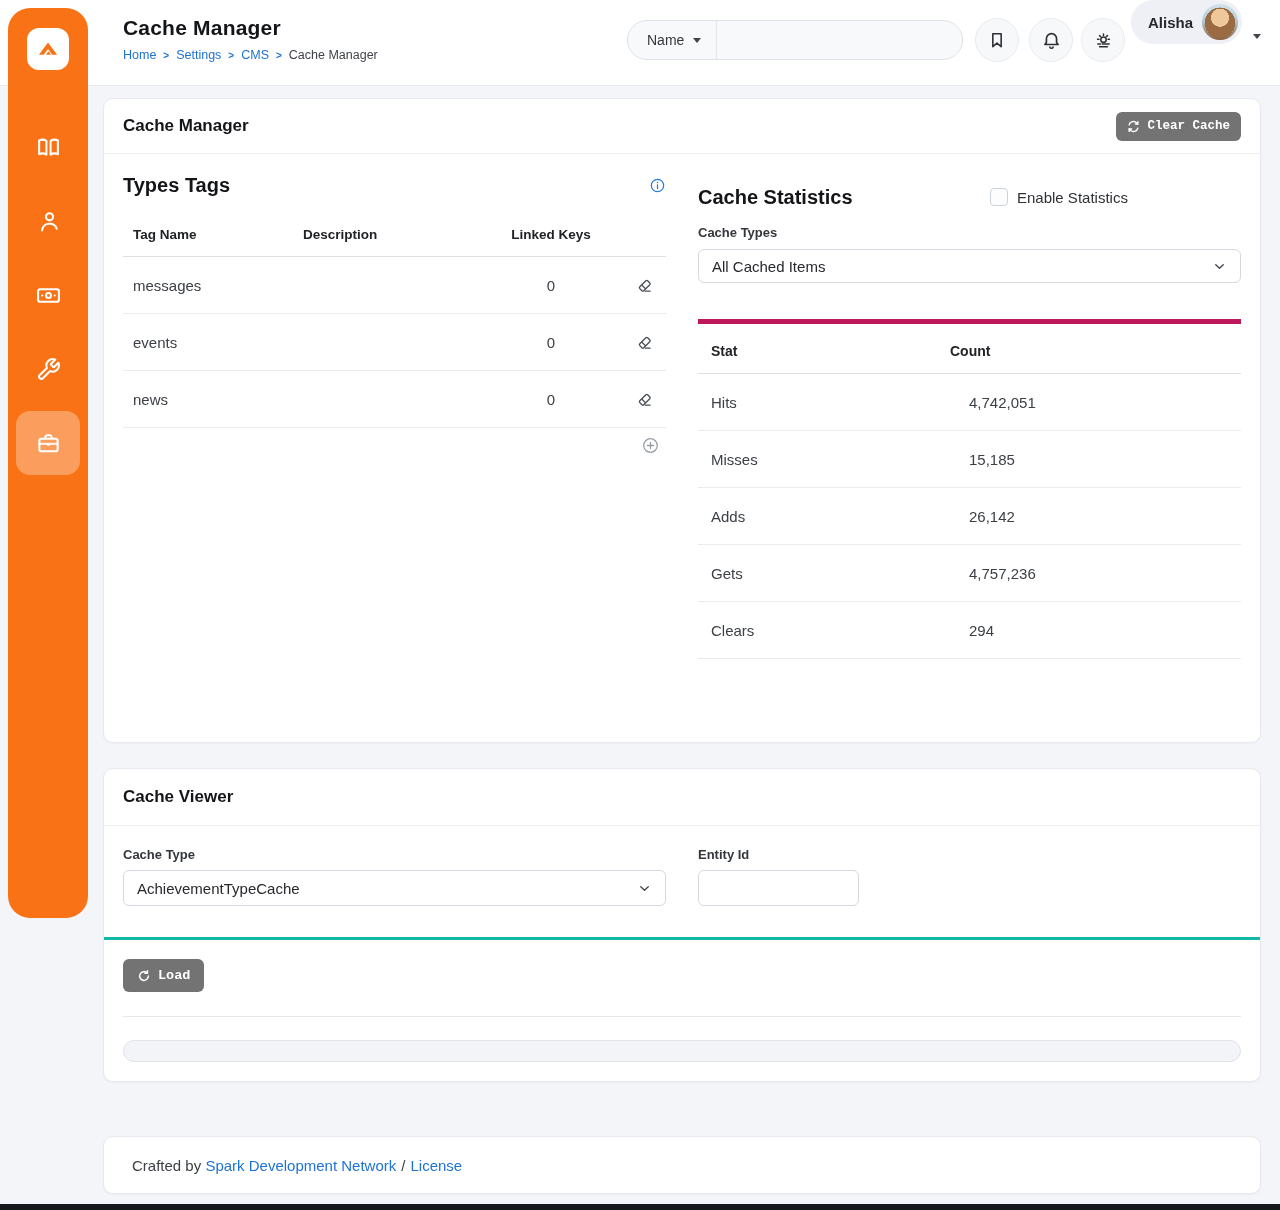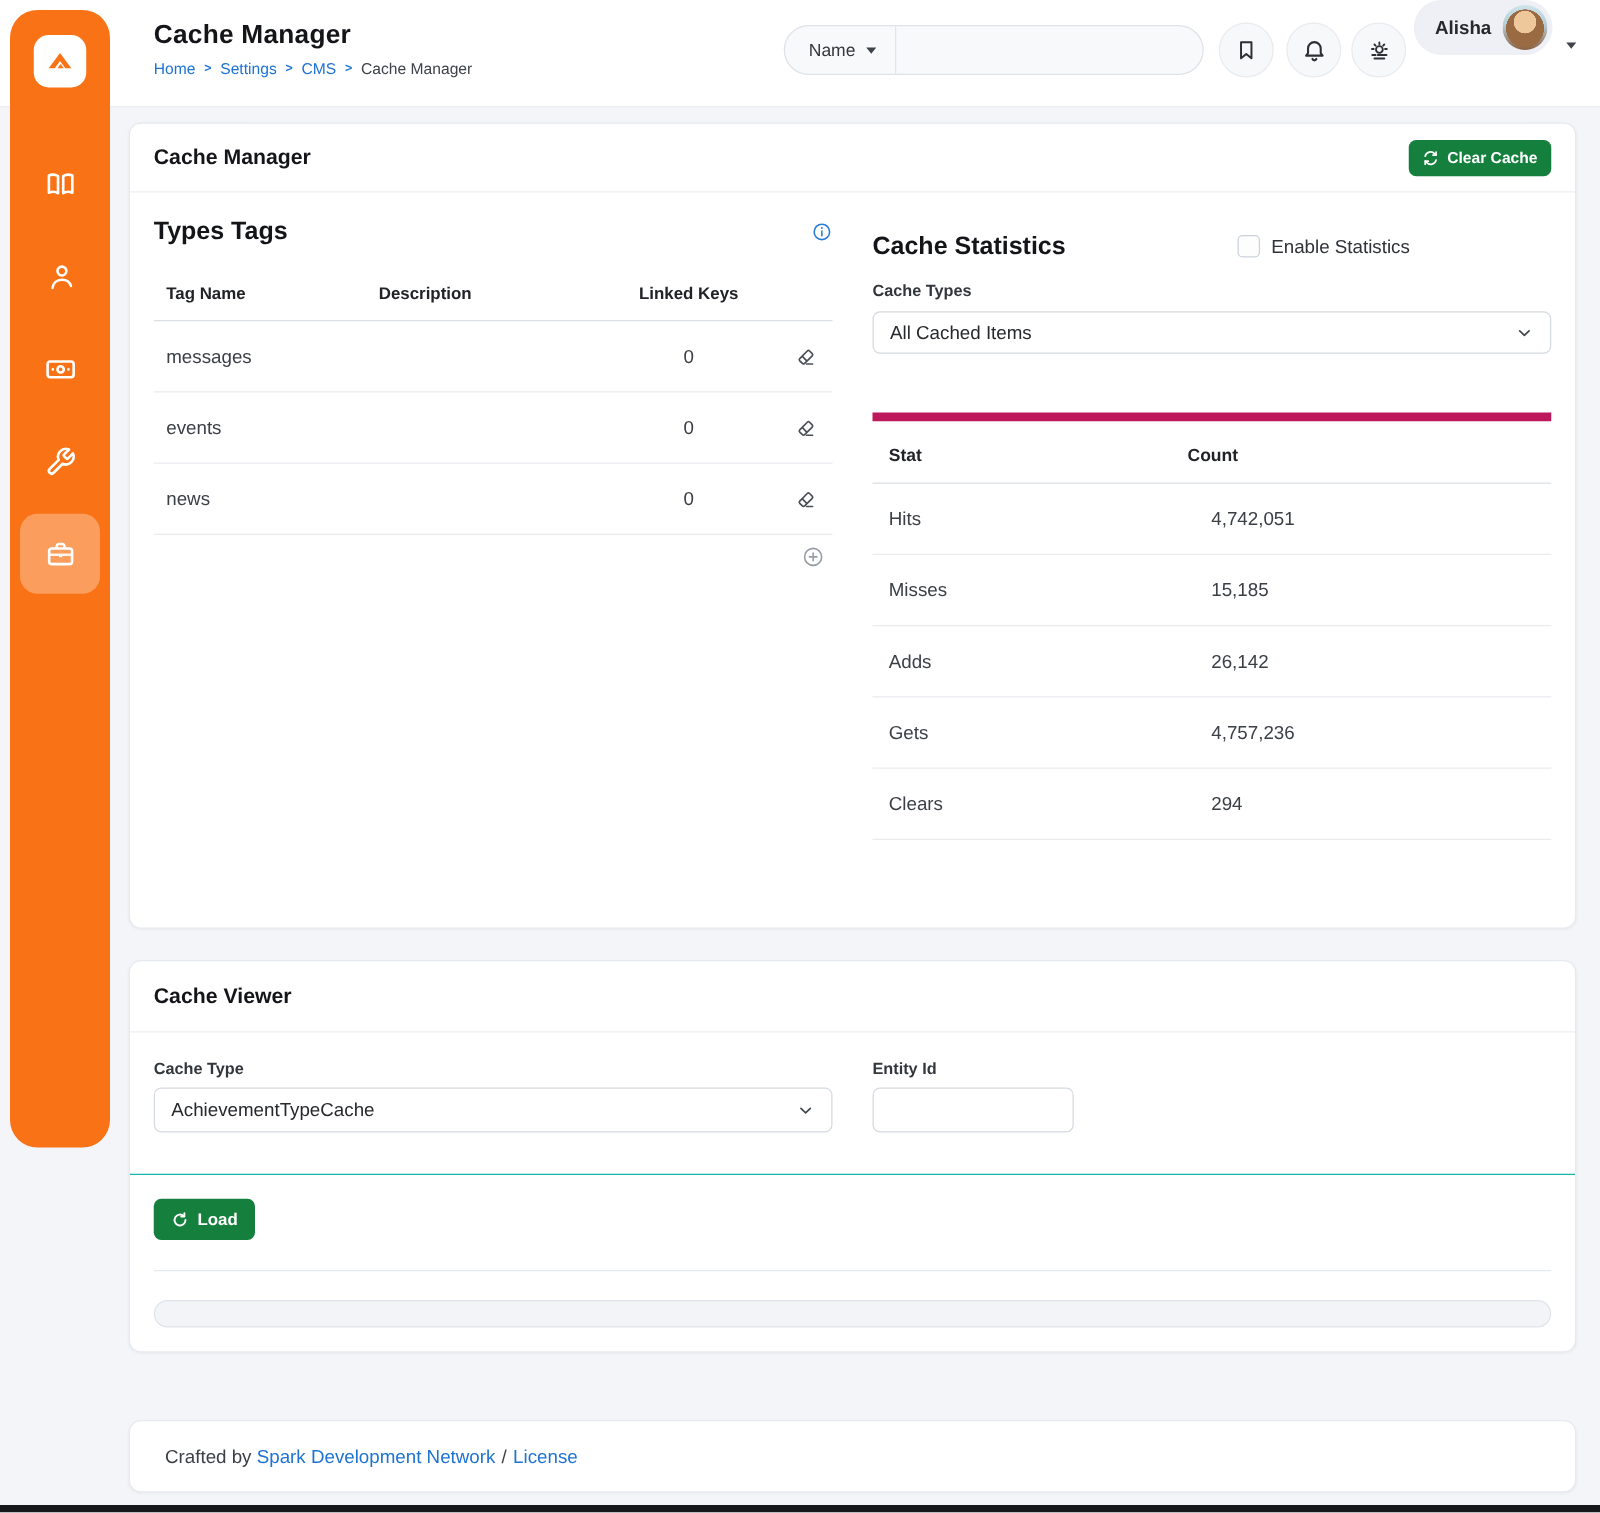--- a/index.html
+++ b/index.html
@@ -84,23 +84,23 @@
   #panel-cache-viewer  { left:103px; top:768px; width:1158px; height:314px; }
   #footer-card { left:103px; top:1136px; width:1158px; height:58px; display:flex; align-items:center; padding:0 28px; font-size:15px; }
 
   .panel-header {
     height:55px; border-bottom:1px solid #eef0f4;
     display:flex; align-items:center; justify-content:space-between; padding:0 19px;
   }
   .panel-title { font-size:17px; font-weight:700; color:#141518; }
 
   .btn-orange {
-    background:#15803d; color:#fff; border:none; border-radius:6px; font-weight:700;
+    background:#737373; color:#fff; border:none; border-radius:6px; font-weight:700;
     display:inline-flex; align-items:center; gap:7px; cursor:pointer;
-    font-family:Liberation Sans, sans-serif;
+    font-family:Liberation Mono, monospace;
   }
   .btn-clear { height:29px; padding:0 11px; font-size:12.5px; }
   .btn-load  { height:33px; padding:0 14px; font-size:13.5px; }
 
   .panel1-body { display:flex; gap:32px; padding:20px 19px; }
   .colL { width:543px; }
   .colR { width:543px; position:relative; }
 
   .section-head { display:flex; align-items:flex-start; justify-content:space-between; }
   .section-title { font-size:20px; font-weight:700; color:#141518; }
@@ -126,30 +126,30 @@
   .enable-label { font-size:15px; color:#2f3237; }
   .field-label { font-size:13px; font-weight:600; color:#33373c; }
   .stats-types-label { margin-top:16px; }
   .select {
     height:34px; border:1px solid #d5d9e0; border-radius:6px; background:#fff;
     display:flex; align-items:center; justify-content:space-between; padding:0 13px;
     font-size:15px; color:#26282c; margin-top:9px; cursor:pointer;
   }
   .chev { color:#43474e; }
 
-  .stats-table { margin-top:47px; border-top:7px solid #be185d; }
+  .stats-table { margin-top:36px; border-top:5px solid #be185d; }
   .s-head { display:flex; padding:19px 0 14px 13px; border-bottom:1px solid #dcdfe4;
             font-size:14px; font-weight:700; color:#212327; }
   .s-col1 { width:239px; } .s-col2 { flex:1; }
   .s-row { display:flex; align-items:center; height:57px; padding-left:13px;
            border-bottom:1px solid #e9ebef; font-size:15px; color:#3c4046;gap:19px; }
 
   
   .panel2-header { height:57px; }
-  .panel2-body { display:flex; gap:32px; padding:21px 19px 0; height:114px; border-bottom:1px solid #14b8a6; }
+  .panel2-body { display:flex; gap:32px; padding:21px 19px 0; height:114px; border-bottom:3px solid #14b8a6; }
   .fg-type { width:543px; }
   .fg-entity { width:161px; }
   .select2 { height:36px; margin-top:8px; }
   .text-input {
     width:161px; height:36px; margin-top:8px; border:1px solid #d5d9e0; border-radius:6px;
     padding:0 10px; font-size:15px; color:#26282c; outline:none; background:#fff;
     font-family:"Liberation Sans",sans-serif;
   }
   .panel2-footer { padding:19px 19px 0; }
   .footer-divider { margin:24px 19px 0; border-top:1px solid #e4e7ec; }

